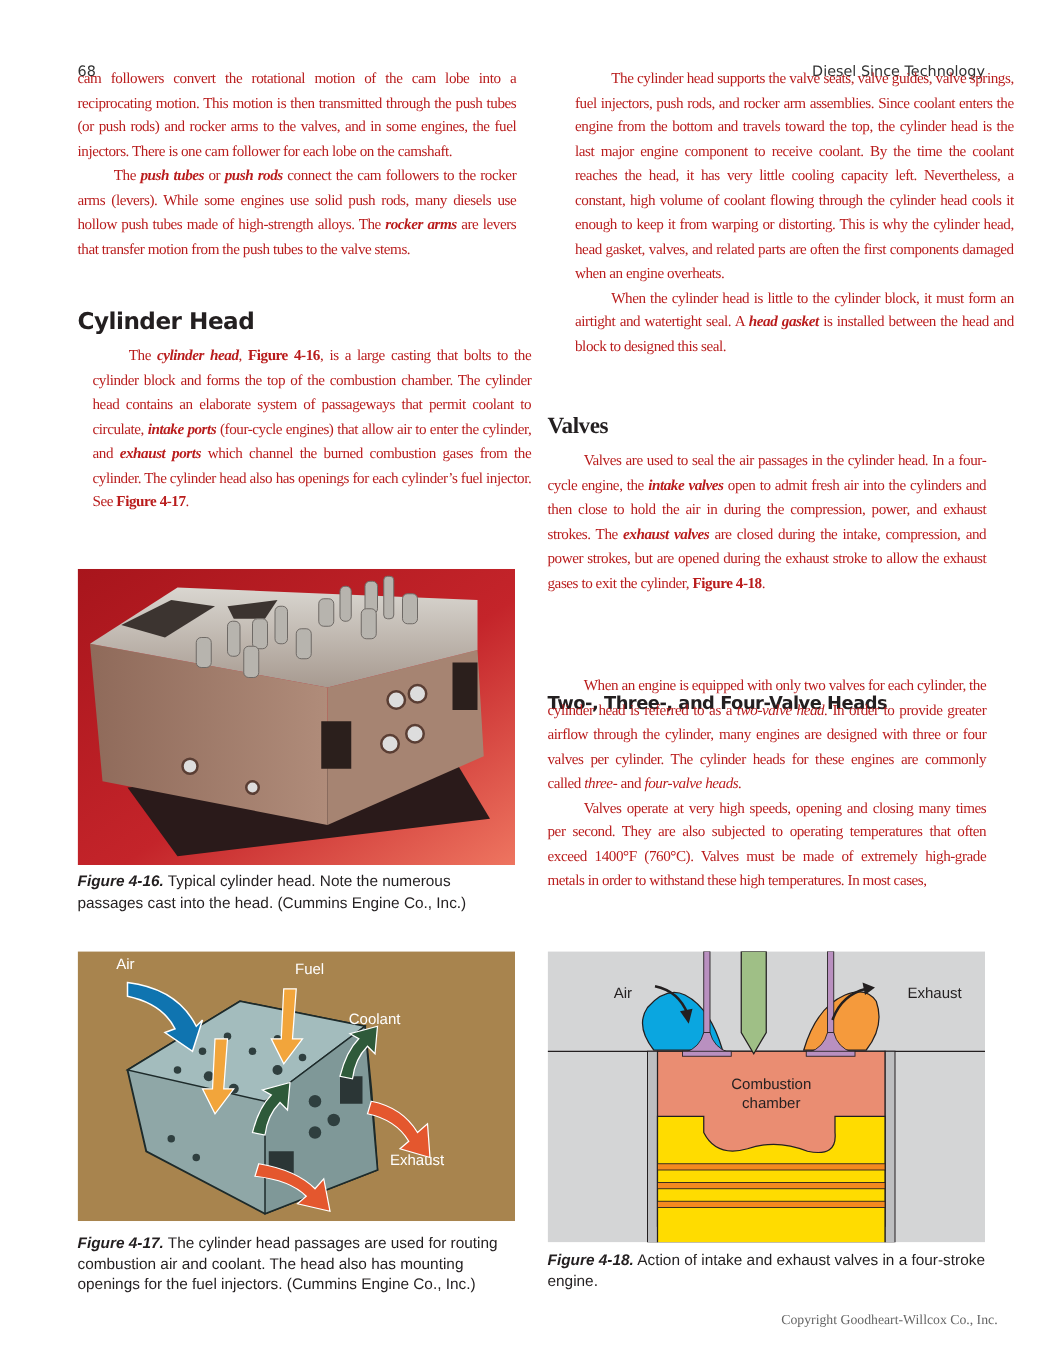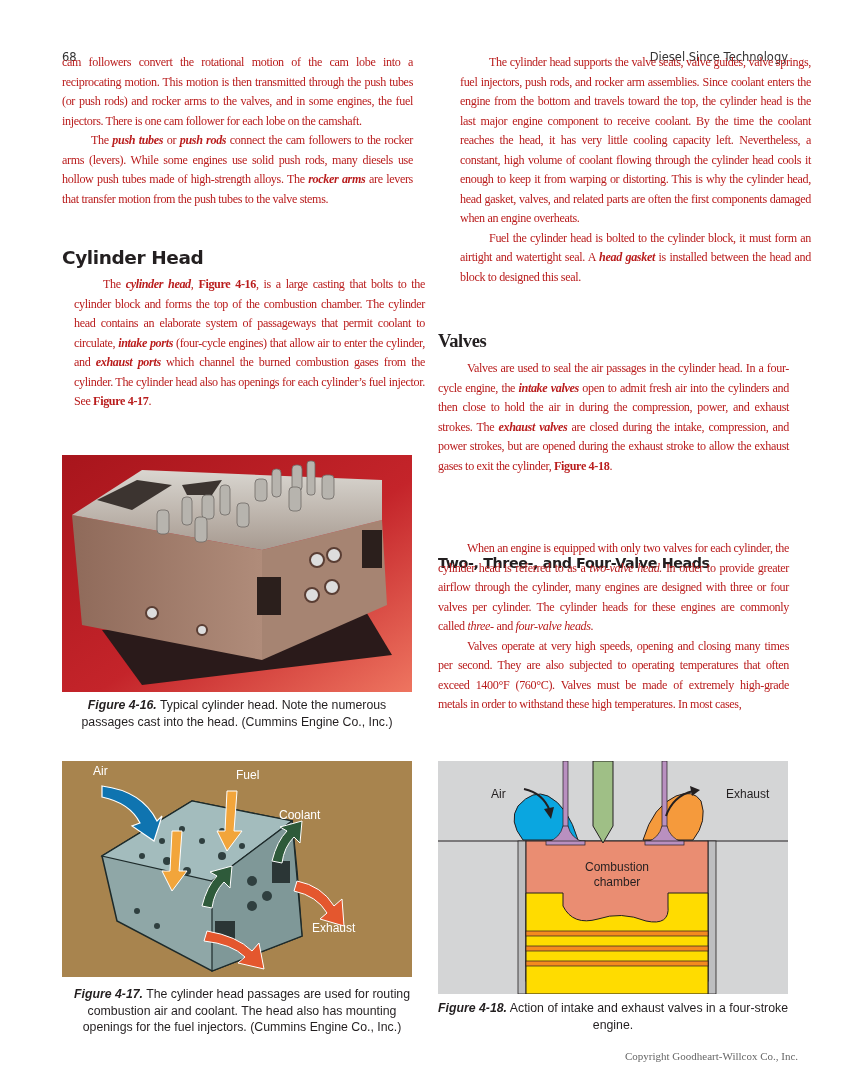--- a/index.html
+++ b/index.html
@@ -13,21 +13,21 @@
   .col { position: absolute; width: 351px; font-family: Liberation Serif, serif; font-size: 12.1px; line-height: 19.5px; letter-spacing: -0.35px; text-align: justify; color: #b91c1c; }
   .col p { text-indent: 0; }
   .col p.ind { text-indent: 29px; }
   .col b.term { font-weight: bold; font-style: italic; }
   .col b.fig { font-weight: bold; }
 
   h2 { position: absolute; font-family: "DejaVu Sans", sans-serif; font-weight: bold; font-size: 18.5px; letter-spacing: -0.4px; color: #231f20; }
   h3 { position: absolute; font-family: "DejaVu Sans", sans-serif; font-weight: bold; font-size: 14.3px; letter-spacing: -0.4px; color: #231f20; margin-top: 40px; }
 
   .figure { position: absolute; overflow: hidden; }
-  .caption { position: absolute; font-family: "Liberation Sans", sans-serif; font-size: 12.3px; line-height: 16.5px; color: #231f20; text-align: center; }
+  .caption { position: absolute; font-family: "Liberation Sans", sans-serif; font-size: 12.3px; line-height: 16.5px; color: #231f20; }
   .caption b { font-weight: bold; font-style: italic; }
 
   .footer { position: absolute; left: 625px; top: 1050px; font-family: Liberation Serif, serif; font-size: 11px; color: #666; text-align: center; }
 </style>
 </head>
 <body>
 
 <div class="header">
   <span class="pnum">68</span>
   <span class="run">Diesel Since Technology</span>
@@ -145,21 +145,21 @@
     <text x="217" y="58" font-family="Liberation Sans, sans-serif" font-size="12" fill="#fff">Coolant</text>
     <text x="250" y="171" font-family="Liberation Sans, sans-serif" font-size="12" fill="#fff">Exhaust</text>
   </svg>
 </div>
 <div class="caption" style="left:62px; top:986px; width:360px;">
   <b>Figure 4-17.</b><span> The cylinder head passages are used for routing combustion air and coolant. The head also has mounting openings for the fuel injectors. (Cummins Engine Co., Inc.)</span>
 </div>
 
 <div class="col" style="left:460px; top:53px;">
   <p class="ind">The cylinder head supports the valve seats, valve guides, valve springs, fuel injectors, push rods, and rocker arm assemblies. Since coolant enters the engine from the bottom and travels toward the top, the cylinder head is the last major engine component to receive coolant. By the time the coolant reaches the head, it has very little cooling capacity left. Nevertheless, a constant, high volume of coolant flowing through the cylinder head cools it enough to keep it from warping or distorting. This is why the cylinder head, head gasket, valves, and related parts are often the first components damaged when an engine overheats.</p>
-  <p class="ind"><span>Fuel the cylinder head is bolted to the cylinder block, it must form an airtight and watertight seal. A </span><b class="term">head gasket</b><span> is installed between the head and block to designed this seal.</span></p>
+  <p class="ind"><span>When the cylinder head is little to the cylinder block, it must form an airtight and watertight seal. A </span><b class="term">head gasket</b><span> is installed between the head and block to designed this seal.</span></p>
 </div>
 
 <h2 style="left:438px; top:331px;font-family:Liberation Serif, serif;">Valves</h2>
 
 <div class="col" style="left:438px; top:359px;">
   <p class="ind"><span>Valves are used to seal the air passages in the cylinder head. In a four-cycle engine, the </span><b class="term">intake valves</b><span> open to admit fresh air into the cylinders and then close to hold the air in during the compression, power, and exhaust strokes. The </span><b class="term">exhaust valves</b><span> are closed during the intake, compression, and power strokes, but are opened during the exhaust stroke to allow the exhaust gases to exit the cylinder, </span><b class="fig">Figure 4-18</b><span>.</span></p>
 </div>
 
 <h3 style="left:438px; top:515px;">Two-, Three-, and Four-Valve Heads</h3>
 

